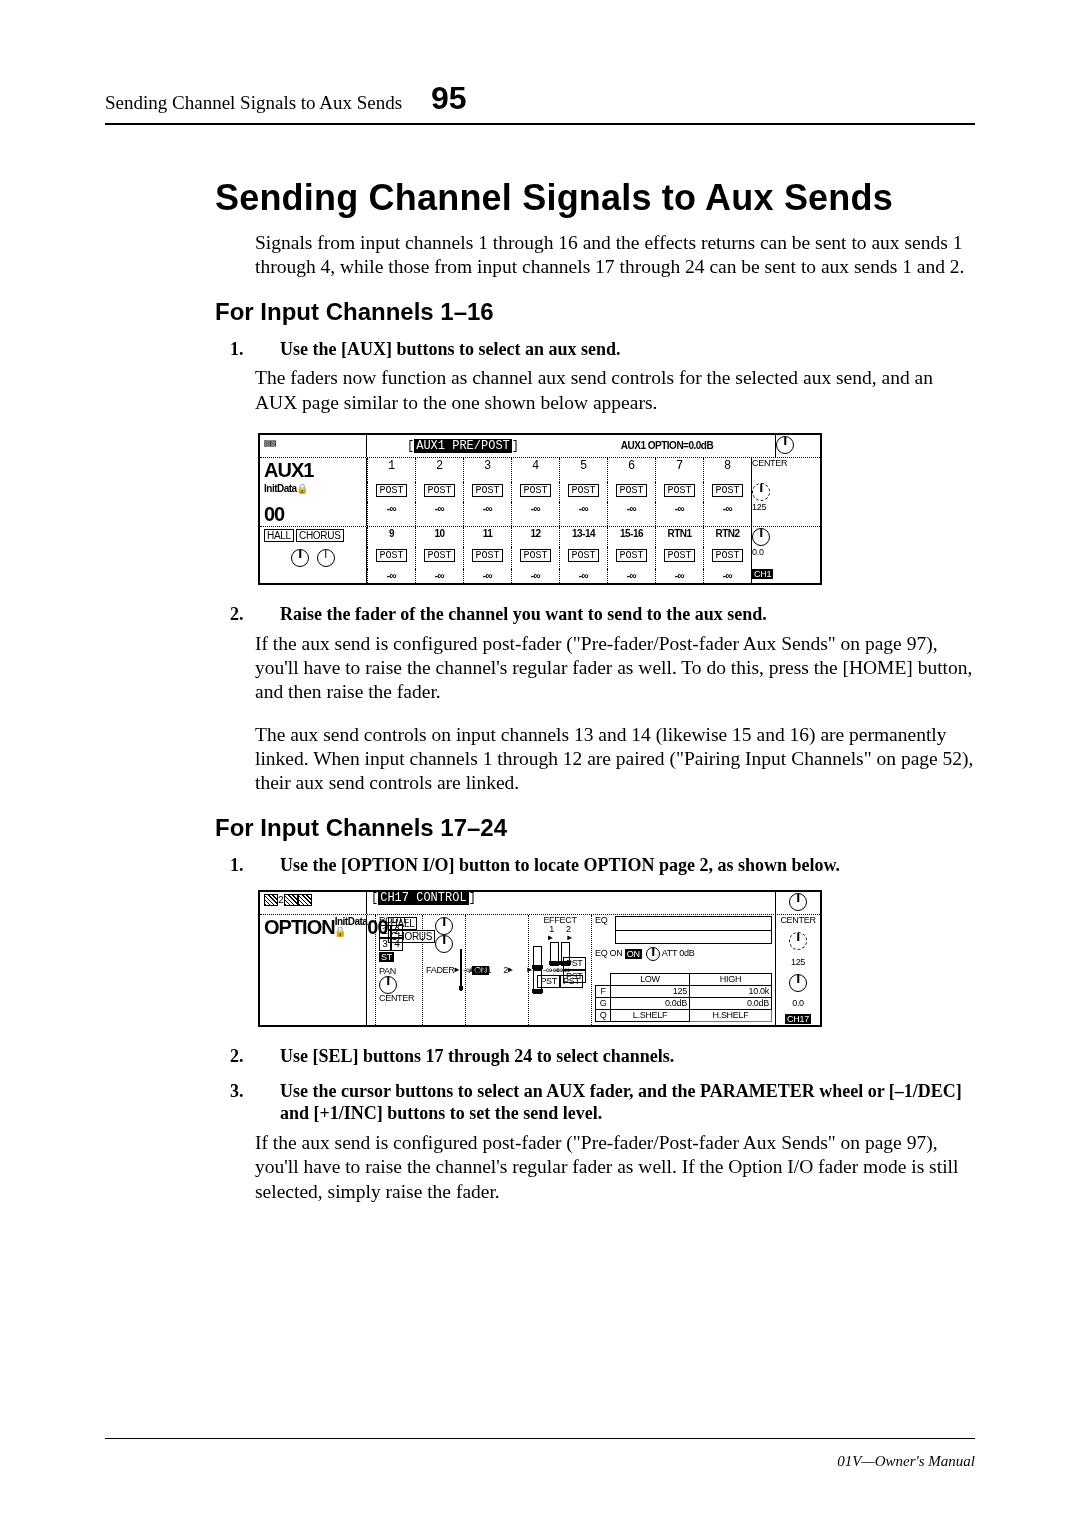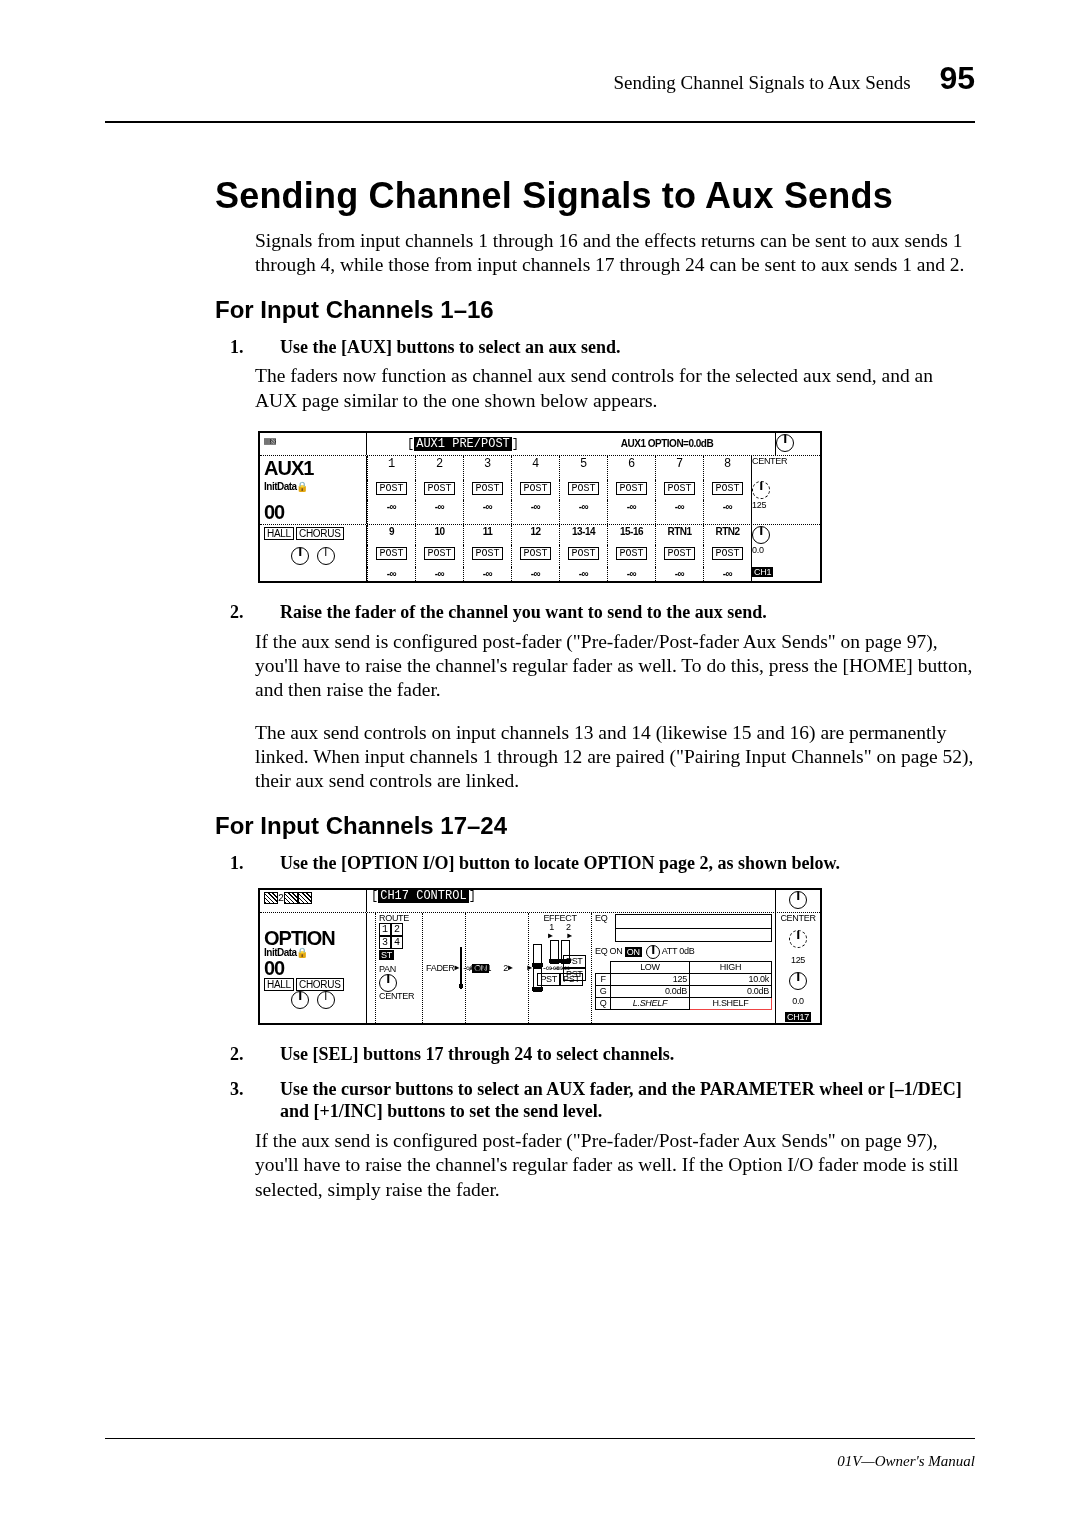--- a/index.html
+++ b/index.html
@@ -10,25 +10,25 @@
     font-family: "Times New Roman", Times, serif;
     color: #000;
     background: #fff;
     position: relative;
   }
   .page {
     padding: 60px 105px 40px 105px;
     box-sizing: border-box;
   }
   .running-head {
-    text-align: right;
     font-size: 19px;
-    padding-bottom: 24px;
+    padding-bottom: 6px;
     border-bottom: 2px solid #000;
     margin-bottom: 50px;
+    margin-top: 20px;
   }
   .running-head .pagenum {
     font-size: 32px;
     font-weight: bold;
     margin-left: 24px;
     font-family: Arial, Helvetica, sans-serif;
   }
   h1 {
     font-family: Arial, Helvetica, sans-serif;
     font-weight: bold;
@@ -261,21 +261,21 @@
     <div class="row" style="border-bottom:1px dotted #000;">
       <div class="side" style="height:18px;">
         <span class="hatch"></span><span style="font-size:10px;">2</span><span class="hatch"></span><span class="hatch"></span>
       </div>
       <div style="flex:1; text-align:left; padding-left:4px;">[<span class="inv">CH17 CONTROL</span>]</div>
       <div class="rcol"><span class="dial"></span></div>
     </div>
 
     <div class="row" style="height:110px;">
 
-      <div class="side" style="display:flex; flex-direction:column; justify-content:center;">
+      <div class="side" style="display:flex; flex-direction:row; justify-content:flex-start;">
         <div class="bigtxt">OPTION</div>
         <div class="dense"><span>InitData</span><span>🔒</span></div>
         <div class="bigtxt">00</div>
         <div class="tiny">
           <span class="box">HALL</span>
           <span class="box">CHORUS</span>
         </div>
         <div style="text-align:center;">
           <span class="dial"></span>
           <span class="dial"></span>
@@ -331,40 +331,40 @@
             <div style="position:absolute; left:0; right:0; top:50%; border-top:1px solid #000;"></div>
           </div>
         </div>
         <div class="tiny" style="margin-top:3px;">
           <span>EQ ON</span>
           <span class="inv">ON</span>
           &nbsp;<span class="dial" style="width:12px;height:12px;"></span>
           <span>ATT</span>
           <span>0dB</span>
         </div>
-        <table style="border-collapse:collapse; width:100%; margin-top:2px;" class="tiny">
+        <table style="border-collapse:collapse; width:100%; margin-top:12px;" class="tiny">
           <tbody>
               <tr>
             <td></td>
             <td style="border:1px solid #000; text-align:center;">LOW</td>
             <td style="border:1px solid #000; text-align:center;">HIGH</td>
           </tr>
           <tr>
             <td style="border:1px solid #000; width:12px; text-align:center;">F</td>
             <td style="border:1px solid #000; text-align:right; padding-right:2px;">125</td>
             <td style="border:1px solid #000; text-align:right; padding-right:2px;">10.0k</td>
           </tr>
           <tr>
             <td style="border:1px solid #000; text-align:center;">G</td>
             <td style="border:1px solid #000; text-align:right; padding-right:2px;">0.0dB</td>
             <td style="border:1px solid #000; text-align:right; padding-right:2px;">0.0dB</td>
           </tr>
           <tr>
             <td style="border:1px solid #000; text-align:center;">Q</td>
-            <td style="border:1px solid #000; text-align:center;font-style:italic;">L.SHELF</td>
+            <td style="border:1px solid #000; text-align:center;">L.SHELF</td>
             <td style="border:1px solid #ef4444; text-align:center;">H.SHELF</td>
           </tr>
         </tbody>
           </table>
       </div>
 
       <div class="rcol" style="display:flex; flex-direction:column; justify-content:space-between; align-items:center;">
         <div class="tiny">CENTER</div>
         <span class="dial" style="border-style:dashed;"></span>
         <div class="tiny">125</div>

